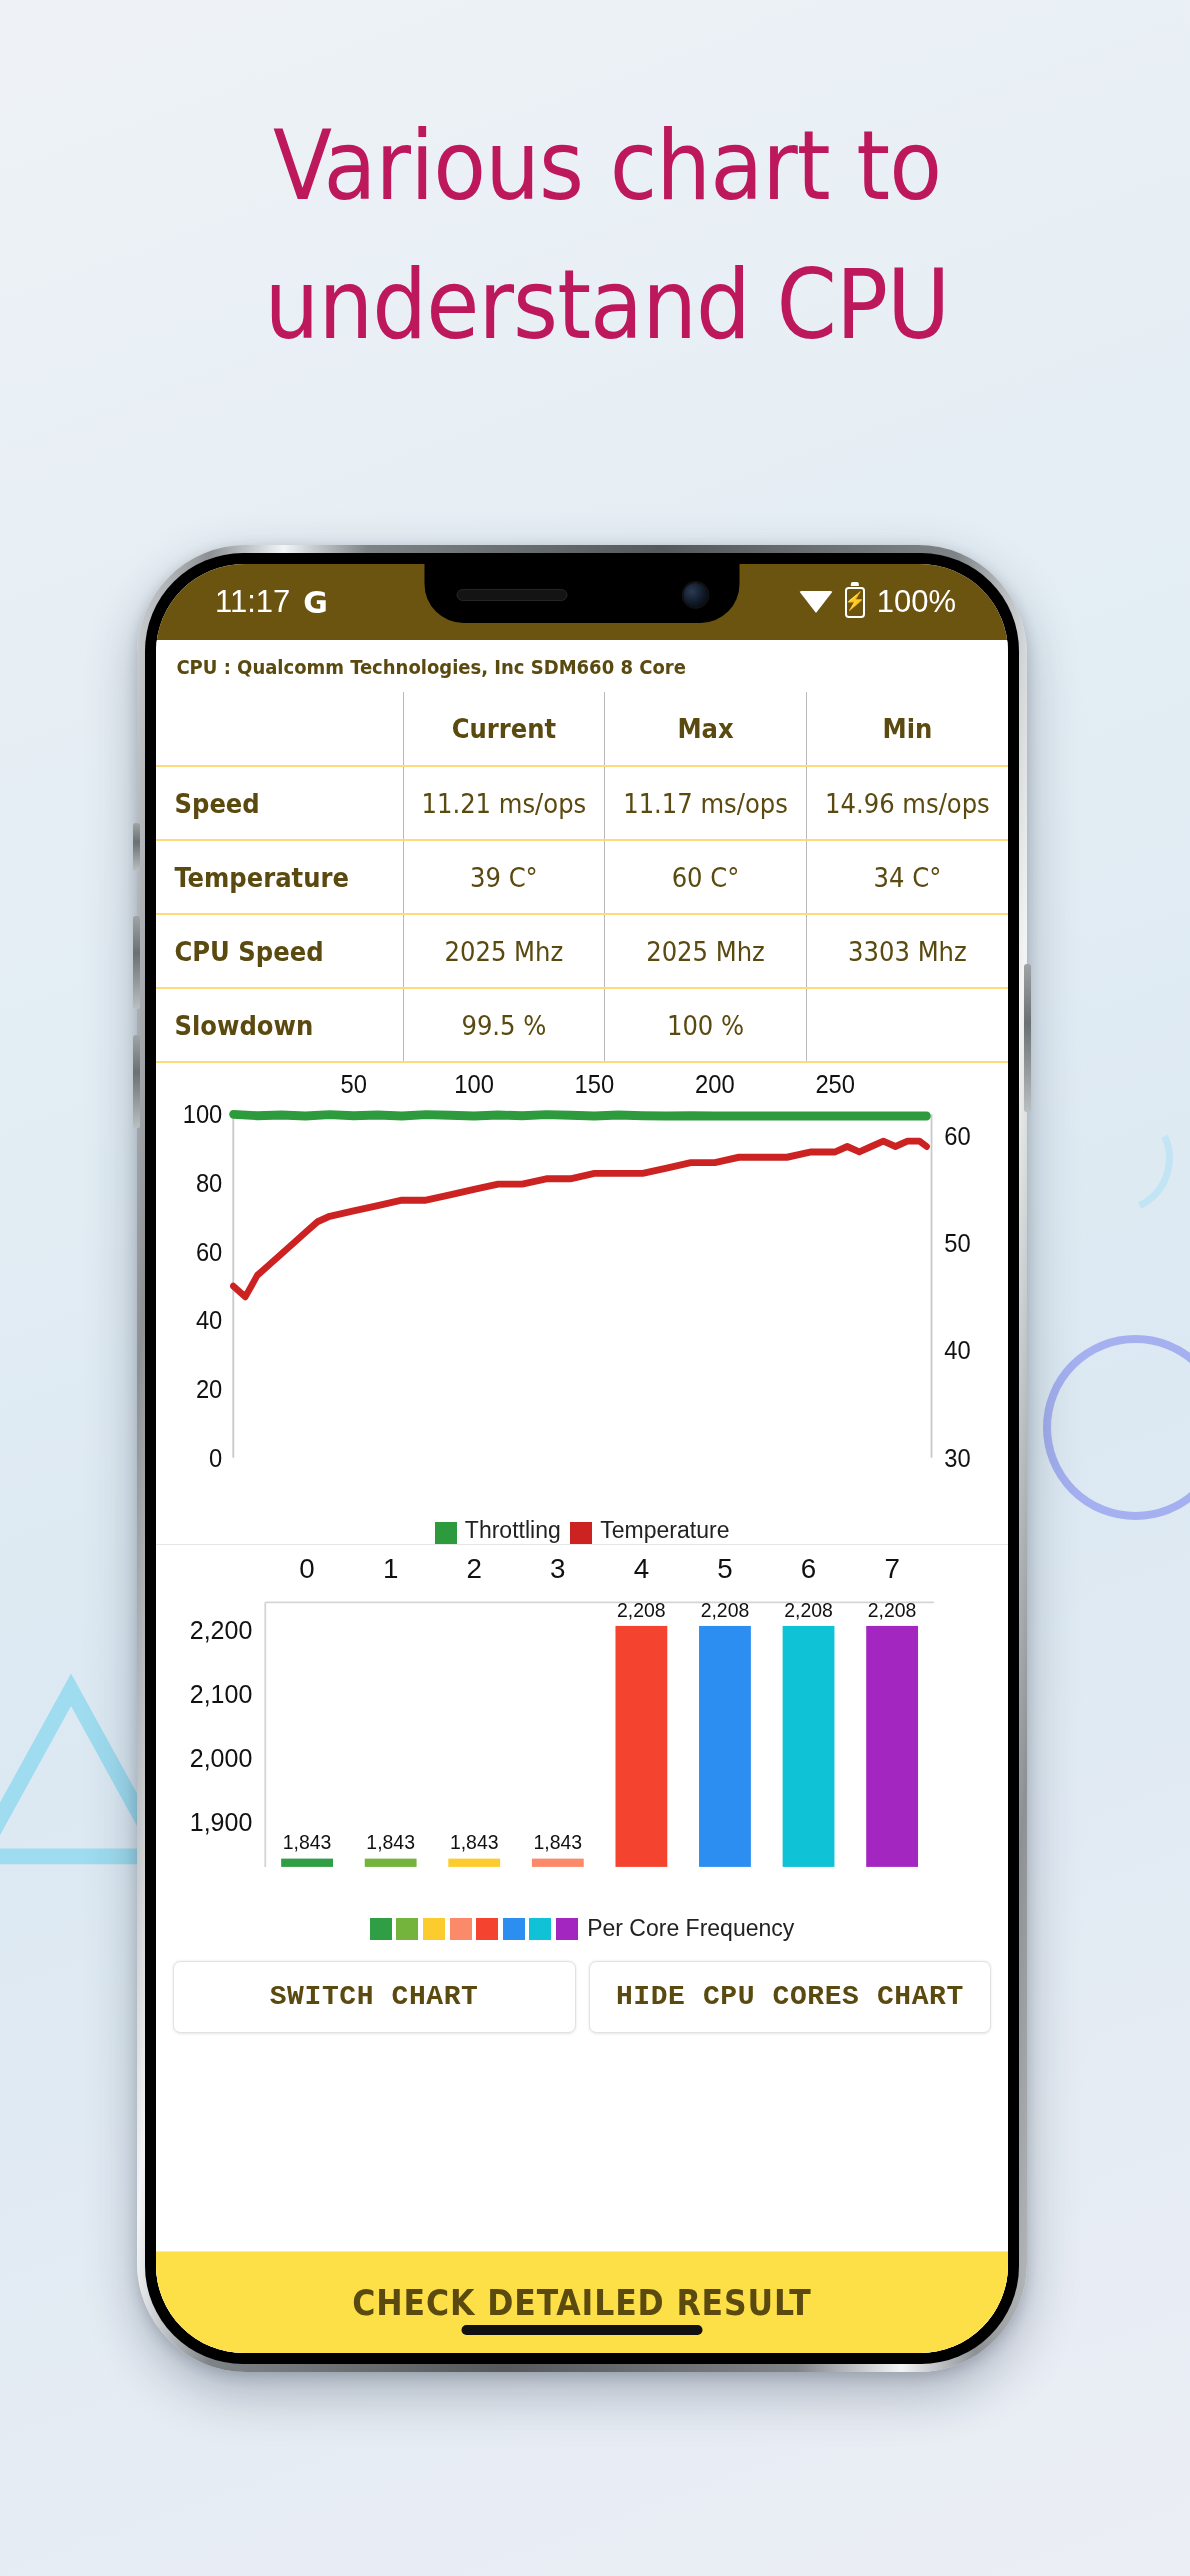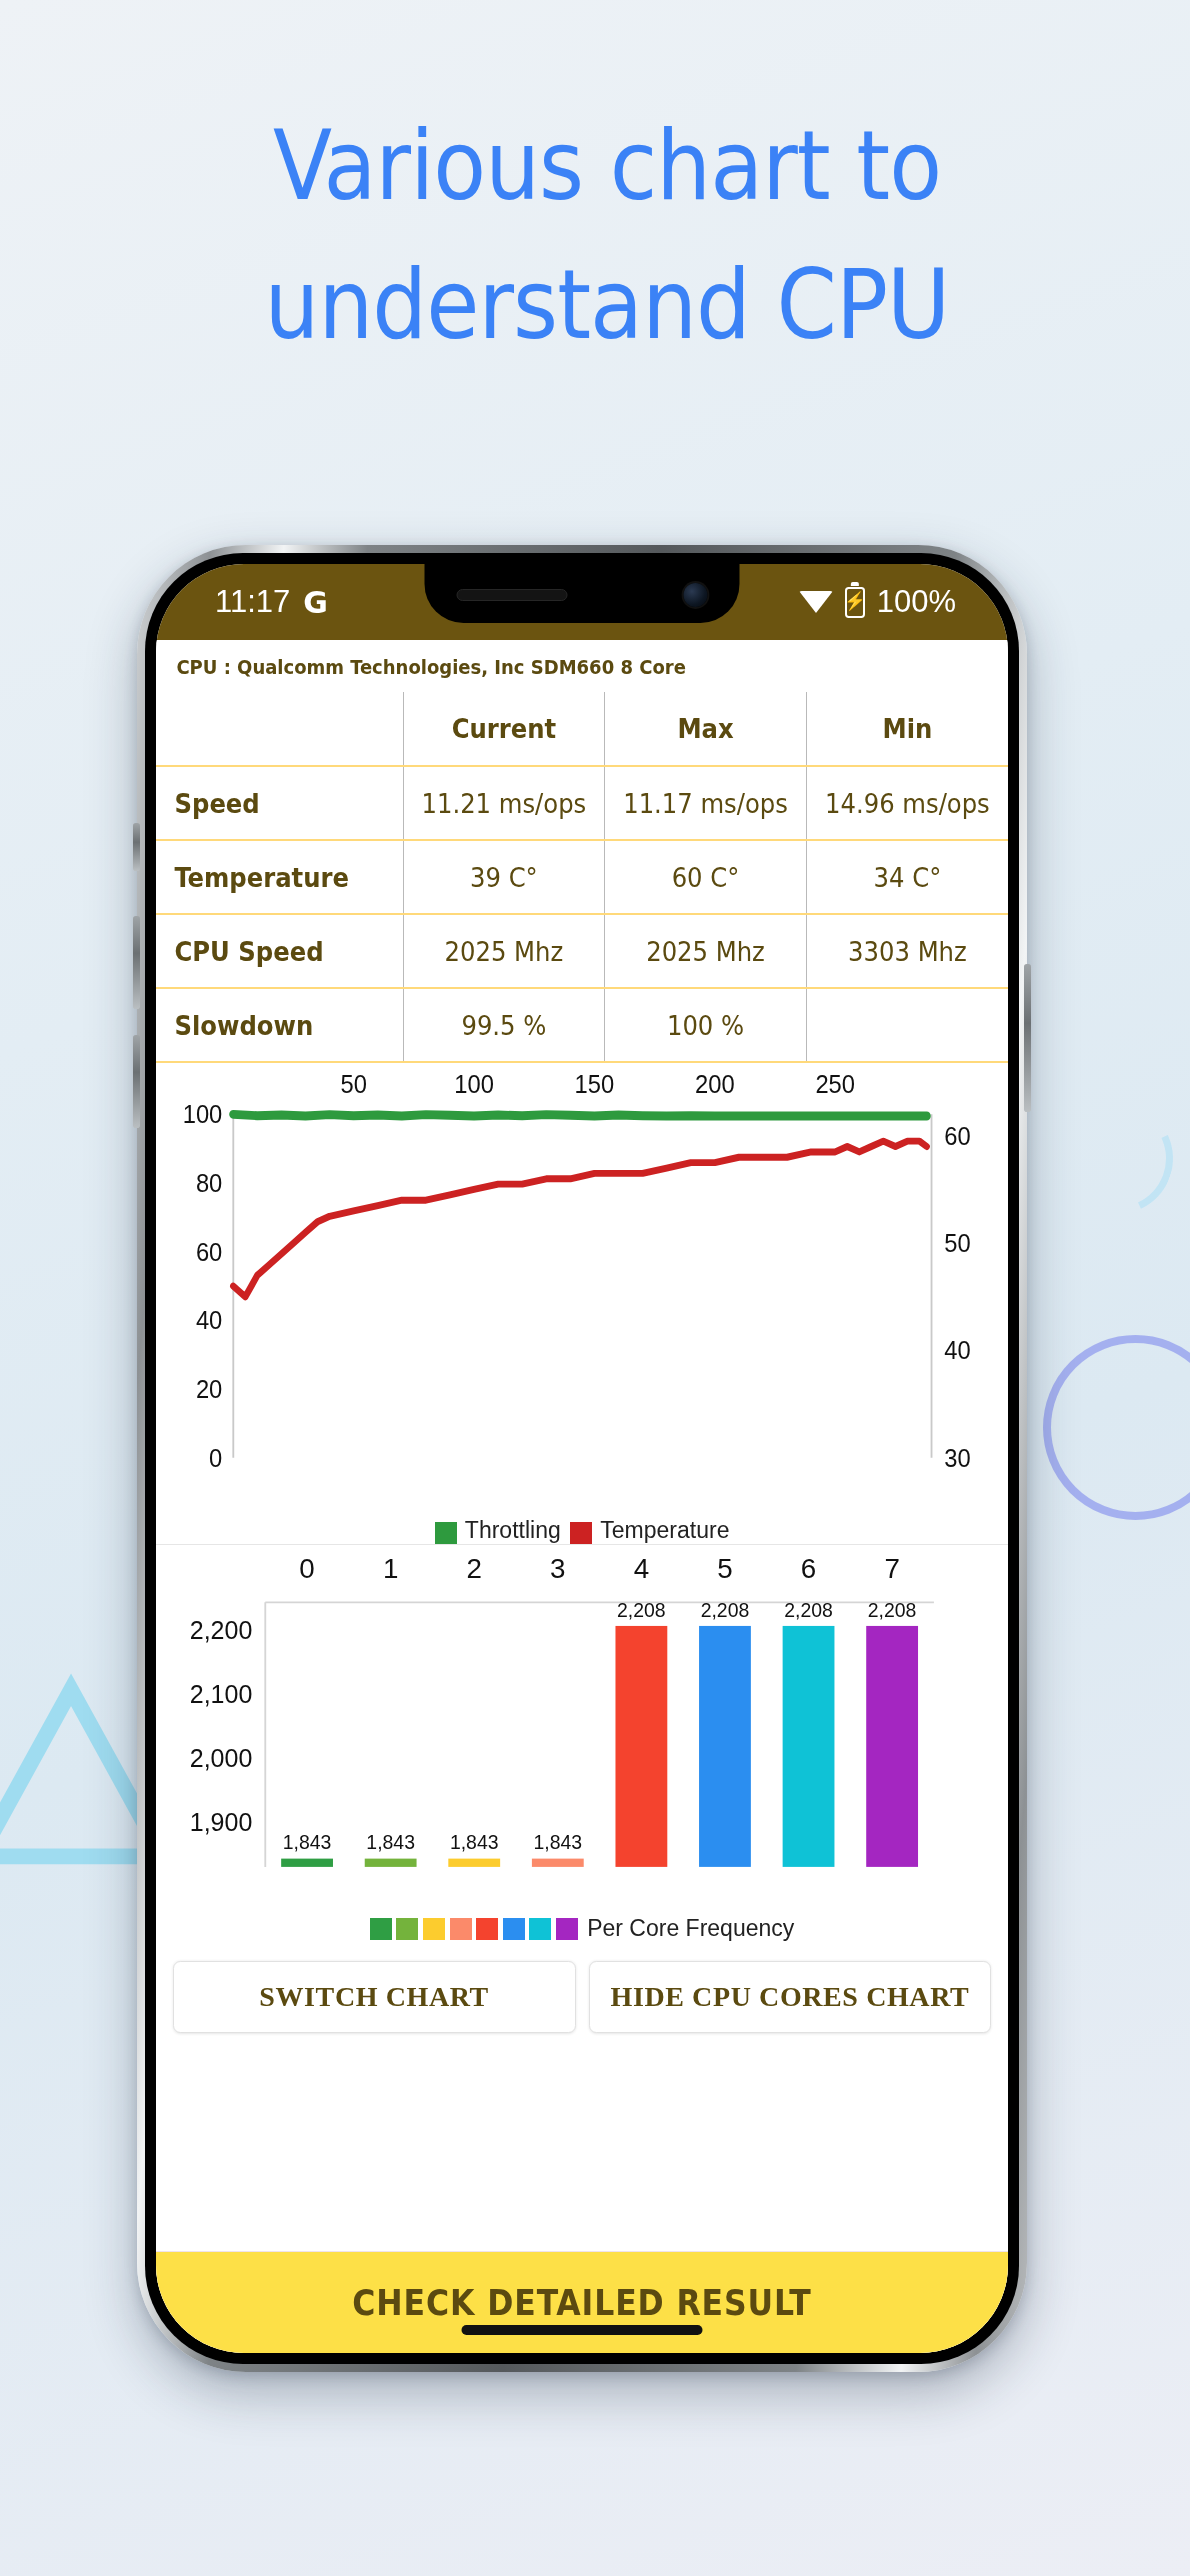--- a/index.html
+++ b/index.html
@@ -15,21 +15,21 @@
   #deco-circle { right:-37px; top:1335px; width:185px; height:185px;
     border:8.3px solid #9aa6ef; border-radius:50%; opacity:.85; }
   #deco-arc { right:18.5px; top:1103px; width:111px; height:111px;
     border:7.4px solid #bfe4f5; border-radius:50%;
     border-left-color:transparent; border-bottom-color:transparent; border-top-color:transparent;
     transform:rotate(20deg); opacity:.9; }
 
   
   #headline {
     position:absolute; top:97px; left:0; width:1191px;
-    text-align:center; color:#3b82f6;
+    text-align:center; color:#be185d;
     font-size:96px; line-height:1.45; font-weight:400;
     font-family:"DejaVu Sans Condensed","Liberation Sans", sans-serif;
     letter-spacing:-0.9px;
     padding-left:23px;
   }
   #headline .ln { display:block; }
 
   
   #phone {
     position:absolute; left:137px; top:545px; width:890px; height:1827px;
@@ -112,21 +112,21 @@
   .legend-row { display:flex; align-items:center; justify-content:center; gap:9.3px;
     font-size:23px; color:#222; font-family:"Liberation Sans",sans-serif; }
   .lg-sw { width:22px; height:22px; display:inline-block; }
   .lg-item { display:flex; align-items:flex-end; gap:8.3px; }
 
   
   #btn-row { display:flex; gap:13px; padding:18.5px 16.7px 0 16.7px; }
   .flatbtn {
     flex:1; height:72px; background:#fff; border:0.9px solid #e1e1e1; border-radius:7.4px;
     color:#5b4a10; font-weight:700; font-size:28px; letter-spacing:0.6px;
-    font-family:Liberation Serif, serif;
+    font-family:Liberation Mono, monospace;
     display:flex; align-items:center; justify-content:center;
     box-shadow:0 0.9px 2.8px rgba(0,0,0,.10); cursor:pointer;
   }
   #bottom-spacer { flex:1; }
   #cta-bar {
     height:102px; background:#fde047; border-top:0.9px solid #efe3ec;
     display:flex; align-items:center; justify-content:center;
     color:#5b4a10; font-weight:700; font-size:35px; letter-spacing:0.9px;
     font-family:"DejaVu Sans Condensed","Liberation Sans",sans-serif; cursor:pointer;
   }

